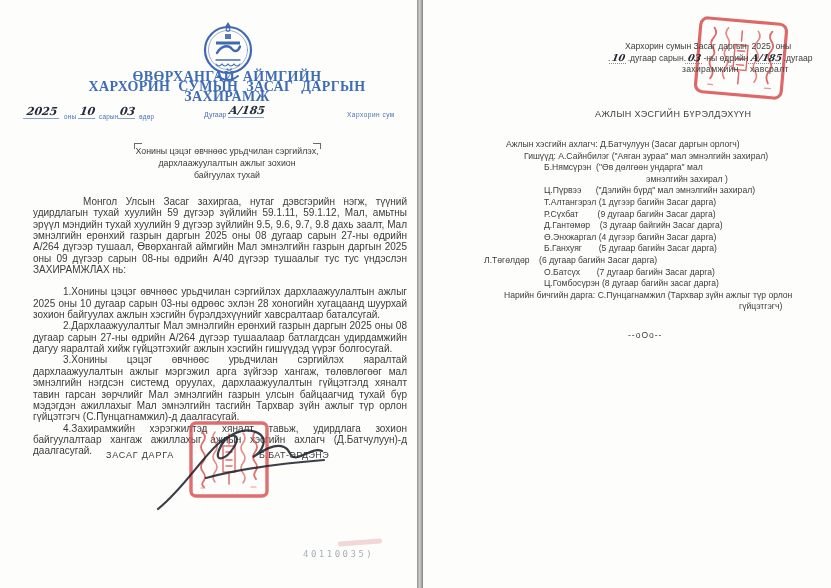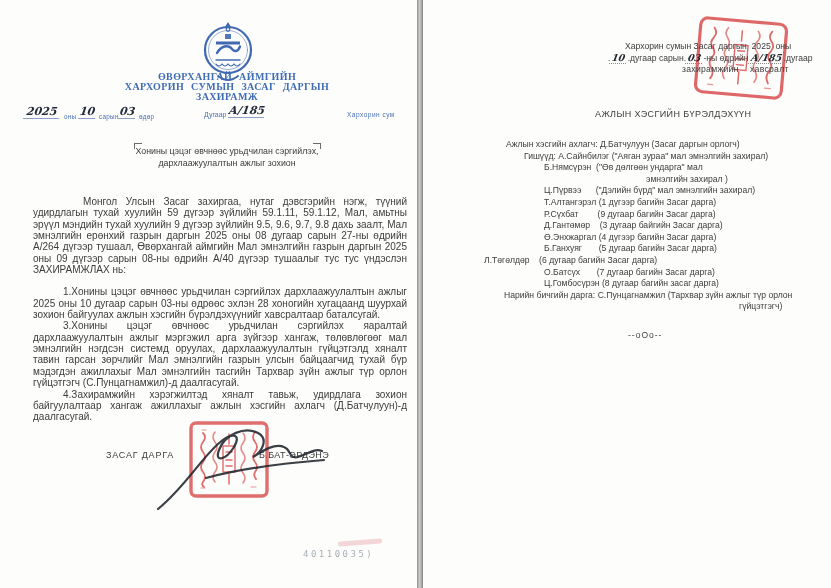--- a/index.html
+++ b/index.html
@@ -6,21 +6,21 @@
   #scan{position:relative;width:831px;height:588px;background:#f7f7f6;overflow:hidden;
         font-family:"Liberation Sans",sans-serif;color:#3c3c3c;}
   .page{position:absolute;top:0;height:588px;background:#fdfdfc;}
   #left-page{left:0;width:417px;}
   #right-page{left:423px;width:408px;}
   #page-divider{position:absolute;left:417px;top:0;width:6px;height:588px;
         background:linear-gradient(90deg,#8f8f8f 0%,#cfcfcf 45%,#848484 100%);}
   
   #emblem{position:absolute;left:200px;top:20px;width:56px;height:62px;color:#4169b2;}
   #org-header{position:absolute;left:60px;top:72px;width:334px;text-align:center;
-        font-family:"Liberation Serif",serif;font-weight:bold;font-size:10px;line-height:9.8px;
+        font-family:"Liberation Serif",serif;font-weight:bold;font-size:14px;line-height:9.8px;
         color:#3f6cb5;letter-spacing:.4px;word-spacing:4px;}
   .date-label{position:absolute;font-size:6.3px;color:#4a71b6;letter-spacing:.3px;}
   .hw{font-family:"DejaVu Serif",serif;font-style:italic;font-weight:700;color:#222b3a;
       display:inline-block;transform:skewX(-8deg);}
   .form-line{border-bottom:1px solid #8aa0c8;text-align:center;}
   #hw-year{position:absolute;left:24px;top:105px;font-size:11px;min-width:36px;}
   #lbl-ony{left:64px;top:113px;}
   #hw-month{position:absolute;left:79px;top:105px;font-size:11px;min-width:17px;}
   #lbl-saryn{left:99px;top:113px;}
   #hw-day{position:absolute;left:119px;top:105px;font-size:11px;min-width:17px;}
@@ -99,25 +99,27 @@
     <span class="date-label" id="lbl-odor">өдөр</span>
     <span id="lbl-dugaar">Дугаар</span>
     <span class="hw form-line" id="hw-number">А/185</span>
     <span id="lbl-place">Хархорин  сум</span>
 
     <span class="corner" id="corner-left"></span>
     <span class="corner" id="corner-right"></span>
     <div id="title-block">
       <div>Хонины цэцэг өвчнөөс урьдчилан сэргийлэх,</div>
       <div>дархлаажуулалтын ажлыг зохион</div>
+      <div>байгуулах тухай</div>
     </div>
 
     <div id="decree-body">
         <p>Монгол Улсын Засаг захиргаа, нутаг дэвсгэрийн нэгж, түүний удирдлагын тухай хуулийн 59 дүгээр зүйлийн 59.1.11, 59.1.12, Мал, амьтны эрүүл мэндийн тухай хуулийн 9 дүгээр зүйлийн 9.5, 9.6, 9.7, 9.8 дахь заалт, Мал эмнэлгийн ерөнхий газрын даргын 2025 оны 08 дугаар сарын 27-ны өдрийн А/264 дүгээр тушаал, Өвөрхангай аймгийн Мал эмнэлгийн газрын даргын 2025 оны 09 дүгээр сарын 08-ны өдрийн А/40 дүгээр тушаалыг тус тус үндэслэн ЗАХИРАМЖЛАХ нь:</p>
         <p>1.Хонины цэцэг өвчнөөс урьдчилан сэргийлэх дархлаажуулалтын ажлыг 2025 оны 10 дугаар сарын 03-ны өдрөөс эхлэн 28 хоногийн хугацаанд шуурхай зохион байгуулах ажлын хэсгийн бүрэлдэхүүнийг хавсралтаар баталсугай.</p>
+        <p>2.Дархлаажуулалтыг Мал эмнэлгийн ерөнхий газрын даргын 2025 оны 08 дугаар сарын 27-ны өдрийн А/264 дүгээр тушаалаар батлагдсан удирдамжийн дагуу яаралтай хийж гүйцэтгэхийг ажлын хэсгийн гишүүдэд үүрэг болгосугай.</p>
         <p>3.Хонины цэцэг өвчнөөс урьдчилан сэргийлэх яаралтай дархлаажуулалтын ажлыг мэргэжил арга зүйгээр хангаж, төлөвлөгөөг мал эмнэлгийн нэгдсэн системд оруулах, дархлаажуулалтын гүйцэтгэлд хяналт тавин гарсан зөрчлийг Мал эмнэлгийн газрын улсын байцаагчид тухай бүр мэдэгдэн ажиллахыг Мал эмнэлгийн тасгийн Тархвар зүйн ажлыг түр орлон гүйцэтгэгч (С.Пунцагнамжил)-д даалгасугай.</p>
         <p>4.Захирамжийн хэрэгжилтэд хяналт тавьж, удирдлага зохион байгуулалтаар хангаж ажиллахыг ажлын хэсгийн ахлагч (Д.Батчулуун)-д даалгасугай.</p>
       </div>
 
     <span id="sign-title">ЗАСАГ ДАРГА</span>
     <span id="sign-name">Б.БАТ-ЭРДЭНЭ</span>
 
     <div class="stamp" id="stamp-left">
       <svg viewBox="0 0 82 79" width="82" height="79">
         <g stroke="currentColor" fill="none" stroke-linecap="round">

